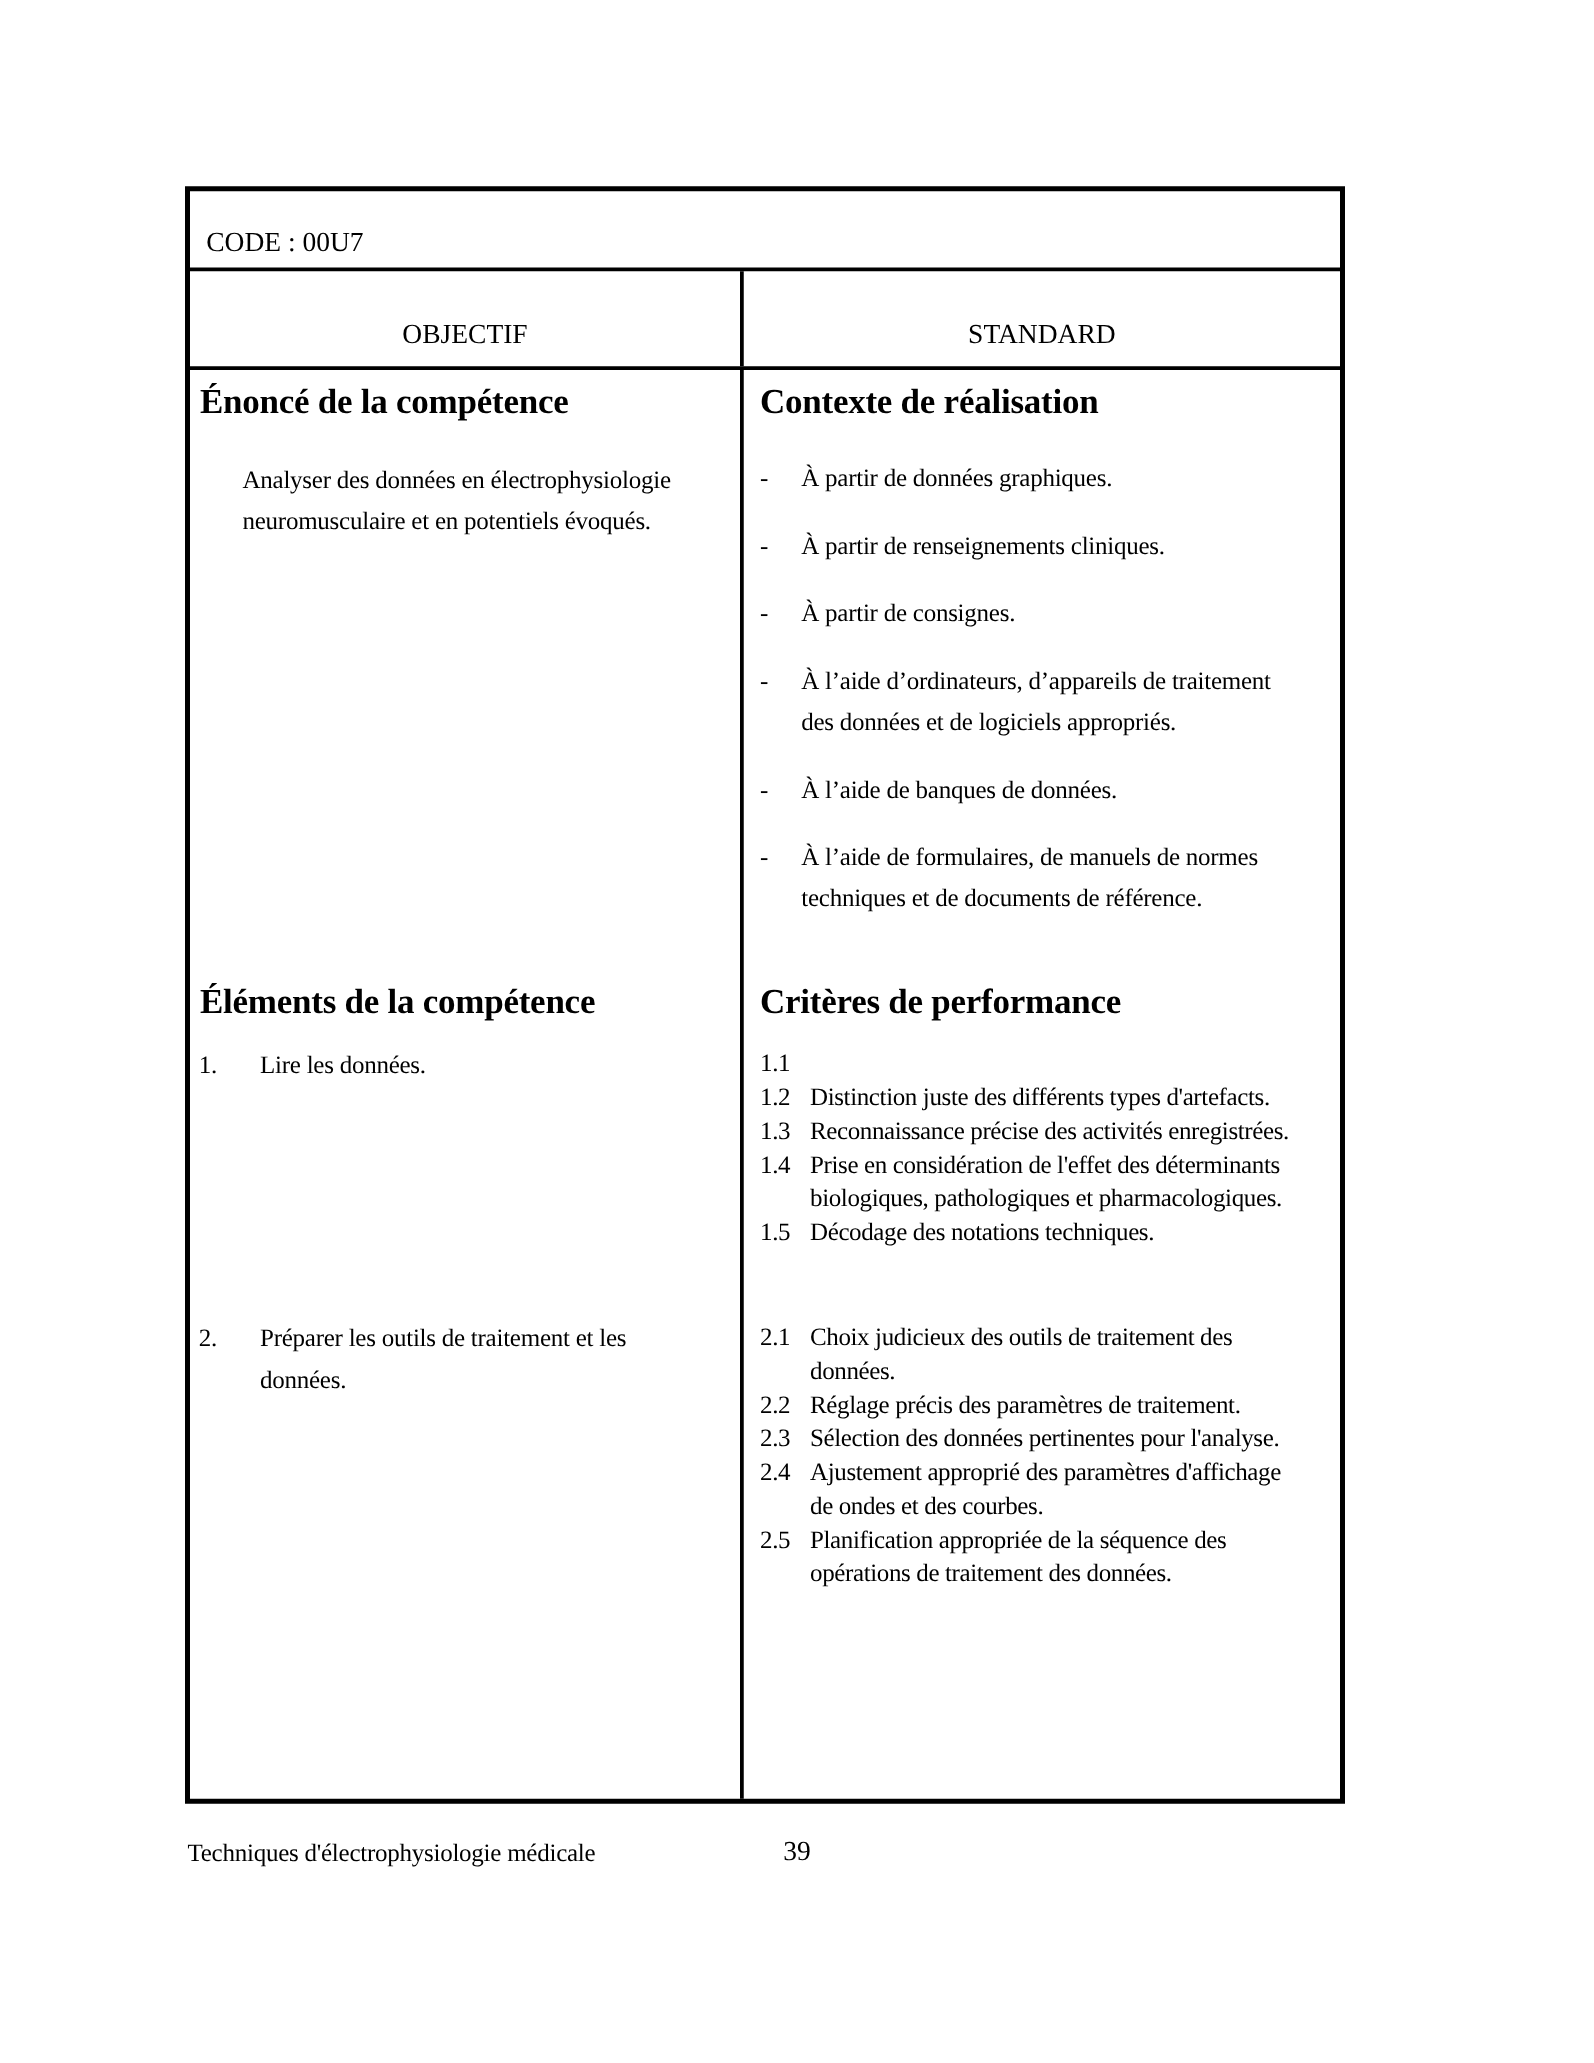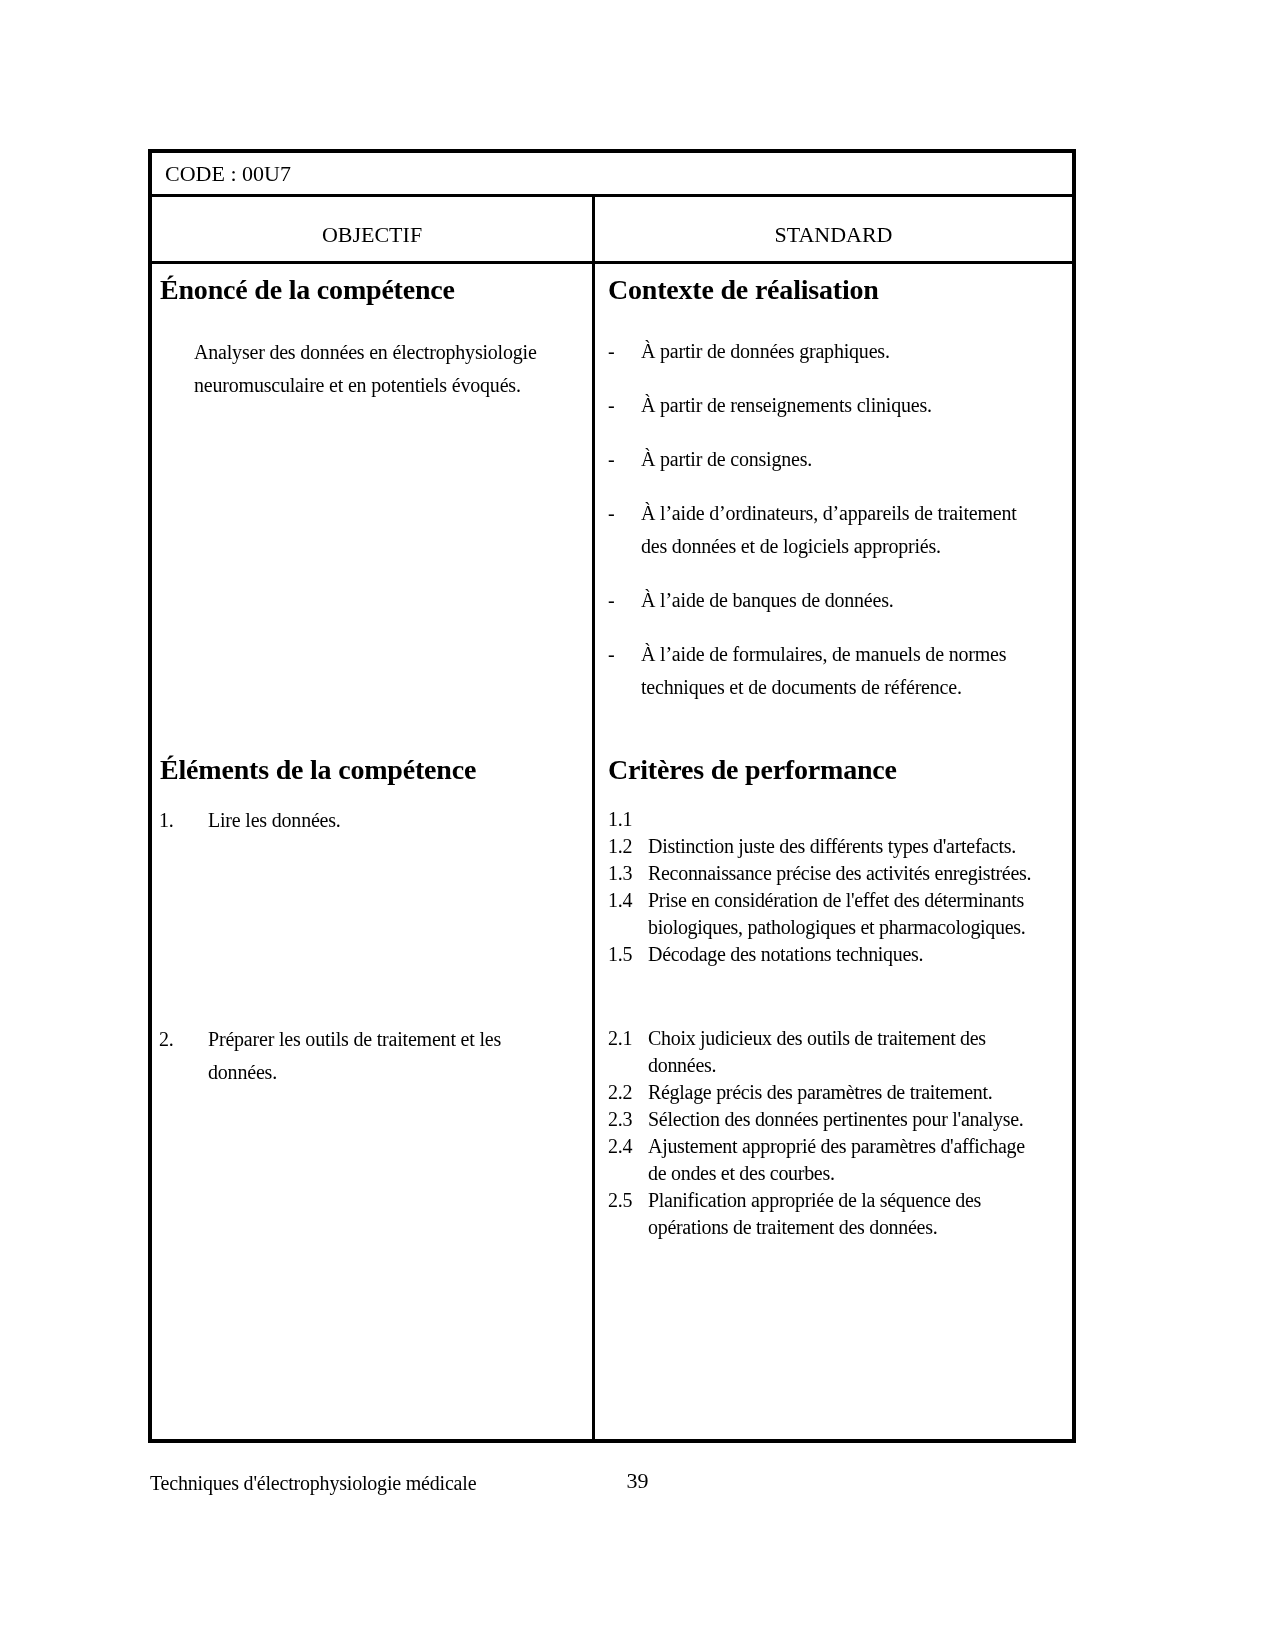--- a/index.html
+++ b/index.html
@@ -29,23 +29,24 @@
   }
   .code-row {
     height: 44px;
     border-bottom: 3px solid #000;
     display: flex;
     align-items: center;
     padding-left: 13px;
     font-size: 22px;
     flex: 0 0 auto;
     box-sizing: border-box;
+    margin-top: 20px;
   }
   .header-row {
-    height: 67px;
+    height: 79px;
     border-bottom: 3px solid #000;
     display: flex;
     flex: 0 0 auto;
     box-sizing: border-box;
   }
   .header-cell {
     display: flex;
     align-items: flex-end;
     justify-content: center;
     padding-bottom: 13px;

